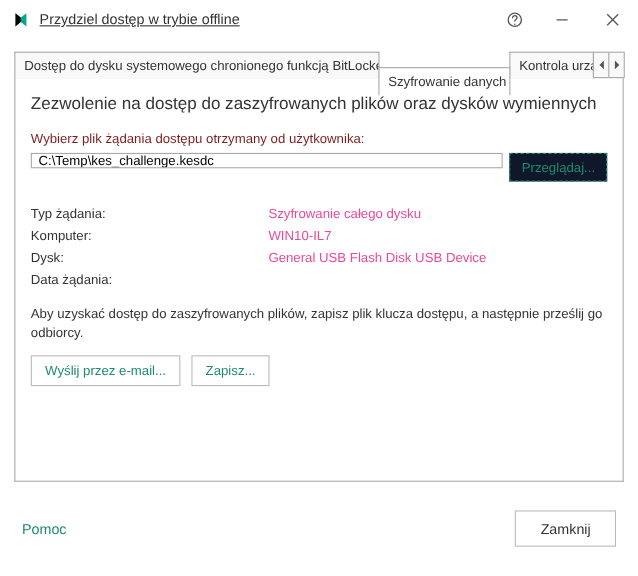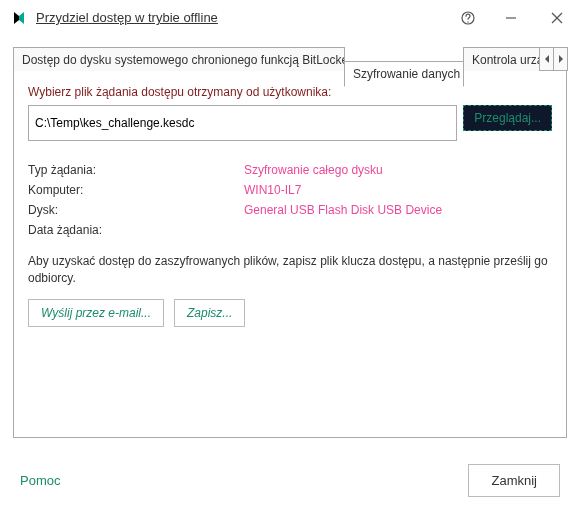--- a/index.html
+++ b/index.html
@@ -54,37 +54,37 @@
     height: 367px;
   }
   .panel .heading {
     font-size: 15.5px; color: #333; margin-bottom: 14px; line-height: 1.3;
   }
   .panel .subheading { font-size: 12px; color: #7f1d1d; margin-bottom: 6px; }
 
   .filerow { display: flex; gap: 6px; margin-bottom: 22px; }
   .fileinput {
     flex: 1; border: 1px solid #aaa; background: #fff; padding: 4px 6px;
-    font-size: 12px; height: 36px;
+    font-size: 12px; height: 14px;
   }
   .browse-btn {
     border: 1px dashed #1c8c6e; background: #0f172a; color: #1c8c6e; padding: 4px 10px;
     font-size: 12px; height: 26px; cursor: pointer;
   }
 
   .info-grid { display: grid; grid-template-columns: 216px 1fr; row-gap: 6px; margin-bottom: 16px; }
   .info-grid .label { color: #333; }
   .info-grid .value { color: #ec4899; }
 
   .instruction { font-size: 12px; color: #333; line-height: 1.4; margin-bottom: 12px; }
 
   .action-row { display: flex; gap: 10px; }
   .action-btn {
     border: 1px solid #bbb; background: #fff; color: #1c8c6e; padding: 6px 12px;
-    font-size: 12px; cursor: pointer; font-style: italic;
+    font-size: 12px; cursor: pointer;
   }
 
   .footer {
     position: absolute; bottom: 15px; left: 0; right: 0; height: 58px;
     display: flex; align-items: center; padding: 0 20px;
   }
   .footer .help-link {
     color: #1c8c6e; font-size: 13px; cursor: pointer;
   }
   .footer .spacer { flex: 1; }
@@ -139,20 +139,21 @@
       </div>
       <div class="tab-arrow">
         <svg width="6" height="8" viewBox="0 0 6 8">
             <polygon points="1,0 1,8 5,4" fill="#555"></polygon>
           </svg>
       </div>
     </div>
   </div>
 
   <div class="panel">
+    <div class="heading">Zezwolenie na dostęp do zaszyfrowanych plików oraz dysków wymiennych</div>
     <div class="subheading">Wybierz plik żądania dostępu otrzymany od użytkownika:</div>
 
     <div class="filerow">
       <input class="fileinput" type="text" readonly="" value="C:\Temp\kes_challenge.kesdc" style="">
       <button class="browse-btn">Przeglądaj...</button>
     </div>
 
     <div class="info-grid">
       <div class="label">Typ żądania:</div>
       <div class="value">Szyfrowanie całego dysku</div>

